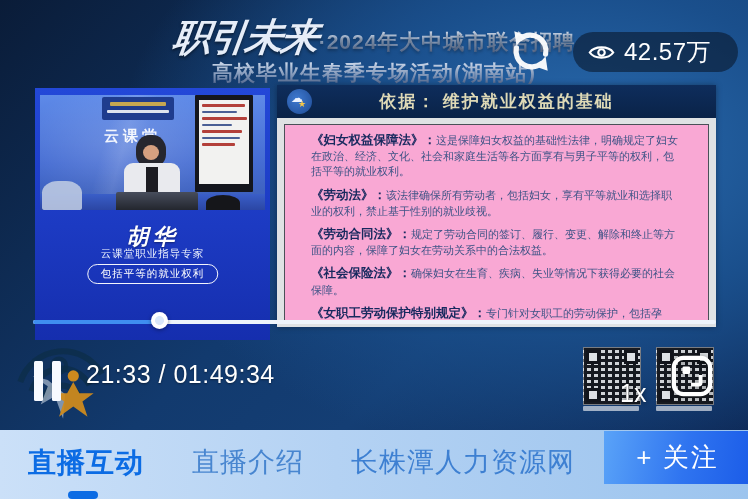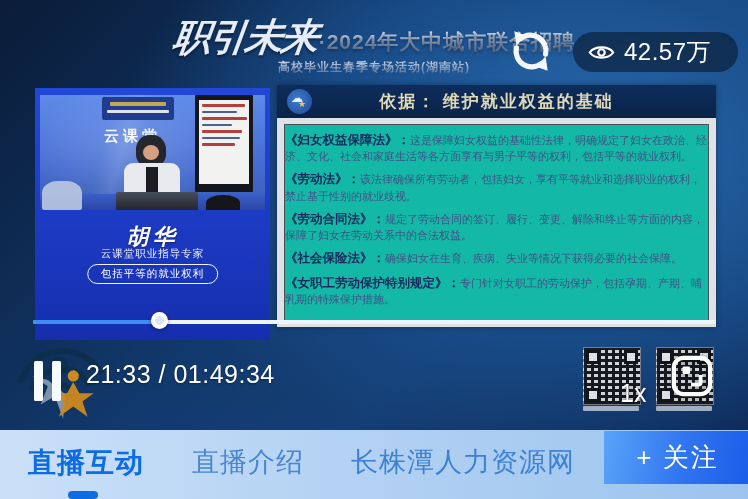--- a/index.html
+++ b/index.html
@@ -11,21 +11,21 @@
   .abs{position:absolute;}
 
   
   .title-row{left:0;right:0;top:12px;display:flex;justify-content:center;align-items:center;gap:2px;}
   .title-script{font-family:"DejaVu Serif","Liberation Serif",serif;font-style:italic;font-weight:bold;
     font-size:38px;color:#e6edf8;transform:skewX(-7deg);text-shadow:0 2px 3px rgba(0,0,0,.45);letter-spacing:-2px;}
   .title-rest{font-size:21px;font-weight:bold;margin-top:9px;letter-spacing:1px;
     background:linear-gradient(180deg,#dbe5f3 5%,#8298b8 55%,#55688c 95%);
     -webkit-background-clip:text;background-clip:text;color:#8aa0c2;-webkit-text-fill-color:transparent;
     text-shadow:0 2px 3px rgba(0,0,0,.25);}
-  .subtitle{left:0;right:0;top:59px;text-align:center;font-size:12px;font-weight:bold;letter-spacing:1px;
+  .subtitle{left:0;right:0;top:59px;text-align:center;font-size:21px;font-weight:bold;letter-spacing:1px;
     background:linear-gradient(180deg,#d6e1f1 5%,#7c92b4 60%,#4f6288 95%);
     -webkit-background-clip:text;background-clip:text;color:#849abc;-webkit-text-fill-color:transparent;}
   .refresh{left:506px;top:26px;width:50px;height:50px;opacity:.95;z-index:6;cursor:pointer;}
   .view-badge{left:573px;top:32px;width:165px;height:40px;border-radius:21px;
     background:rgba(8,18,34,.55);display:flex;align-items:center;padding-left:15px;gap:9px;box-sizing:border-box;}
   .view-count{color:#fff;font-size:24px;font-weight:500;letter-spacing:.5px;}
 
   
   .panel{left:35px;top:88px;width:235px;height:252px;
     background:linear-gradient(180deg,#2348d8 0%,#1c3ac2 55%,#152eae 100%);}
@@ -62,22 +62,22 @@
   
   .slide{left:277px;top:85px;width:439px;height:242px;background:#dfe2e4;box-shadow:0 0 6px rgba(0,0,0,.35);}
   .slide-head{position:absolute;left:0;top:0;right:0;height:33px;
     background:linear-gradient(180deg,#0e2d5c 0%,#0a2348 100%);display:flex;align-items:center;justify-content:center;}
   .slide-title{color:#ded9b6;font-size:17px;font-weight:bold;letter-spacing:2px;}
   .slide-logo{position:absolute;left:10px;top:4px;width:25px;height:25px;border-radius:50%;
     background:radial-gradient(circle at 40% 40%, #3f7ad0, #1e4a94);}
   .slide-logo .cloud{position:absolute;left:4px;top:2px;font-size:12px;color:#eaf2ff;}
   .slide-logo .star{position:absolute;left:11px;top:10px;font-size:9px;color:#f4c64a;}
   .slide-body{position:absolute;left:0;right:0;top:33px;bottom:0;padding:6px 7px;box-sizing:border-box;}
-  .slide-inner{height:100%;box-sizing:border-box;background:#14b8a6;border:1.5px solid #4a5058;
-    padding:7px 0 4px;overflow:hidden;}
+  .slide-inner{height:100%;box-sizing:border-box;background:#f9a8d4;border:1.5px solid #4a5058;
+    padding:7px 26px 4px;overflow:hidden;}
   .law-item{margin:0 0 7px;font-size:11px;line-height:1.38;}
   .law-name{font-weight:bold;font-size:12.5px;color:#17295e;}
   .law-desc{color:#3e5386;}
 
   
   .progress{left:33px;top:320px;width:683px;height:4px;background:#eef4fb;border-radius:2px;z-index:20;cursor:pointer;}
   .played{position:absolute;left:0;top:0;bottom:0;width:127px;background:#3f8ef0;border-radius:2px;}
   .thumb{left:151px;top:312px;width:17px;height:17px;border-radius:50%;z-index:21;cursor:pointer;
     background:radial-gradient(circle at 50% 50%, #d9e7fa 0 34%, #ffffff 40%);box-shadow:0 1px 4px rgba(0,0,0,.4);}
 

